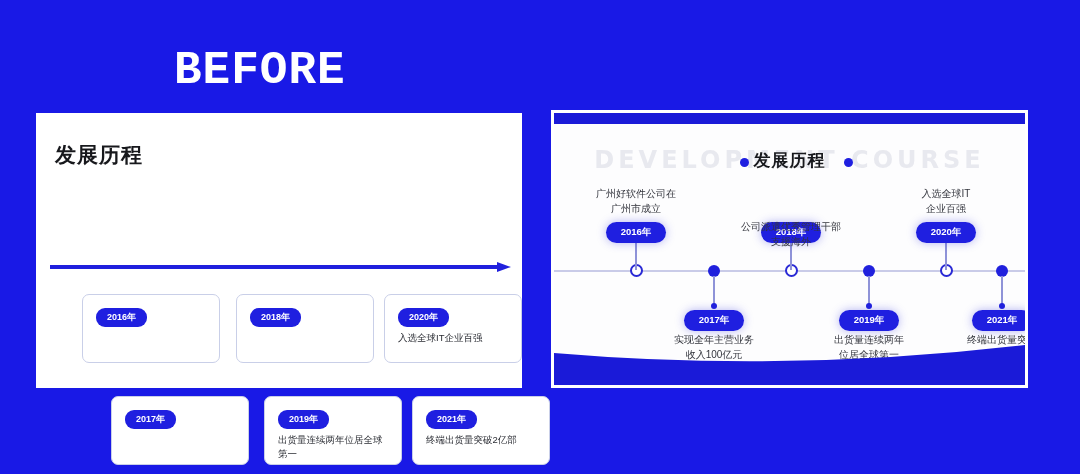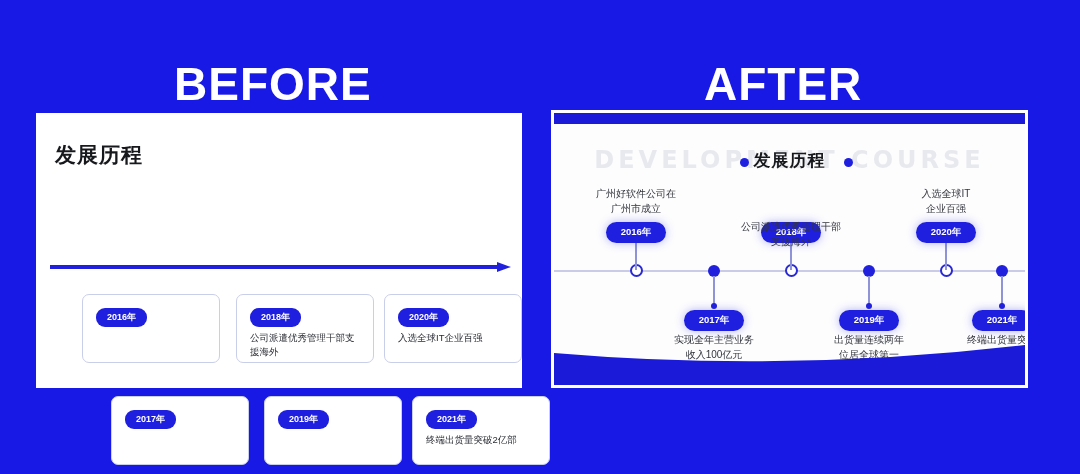--- a/index.html
+++ b/index.html
@@ -8,23 +8,22 @@
     background:#1919e6;
     font-family:"Liberation Sans","DejaVu Sans",sans-serif;
     overflow:hidden;position:relative;
   }
   .stage{position:absolute;inset:0;}
 
   
   .hdr{
     position:absolute;color:#ffffff;
     font-weight:bold;font-size:46px;letter-spacing:1px;
-    font-family:Liberation Sans, sans-serif;
+    font-family:Liberation Mono, monospace;
     white-space:nowrap;
-    margin-top:12px;
   }
   #before-heading{left:174px;top:45px;}
   #after-heading{left:704px;top:45px;}
 
   
   #before-panel{
     position:absolute;left:36px;top:113px;width:486px;height:275px;
     background:#ffffff;
   }
   #before-title{
@@ -131,41 +130,40 @@
     position:absolute;width:132px;margin-left:-66px;
     font-size:10px;color:#33353d;line-height:1.5;text-align:center;
   }
 </style>
 </head>
 <body>
 
 <div class="stage">
 
   <div class="hdr" id="before-heading">BEFORE</div>
-  <div class="hdr" id="after-heading">AFTER</div>
 
   <div id="before-panel">
     <div id="before-title">发展历程</div>
 
     <div class="bcard" id="bcard-0">
       <span class="yr">2016年</span>
     </div>
     <div class="bcard" id="bcard-1">
       <span class="yr">2018年</span>
-      <span class="txt">公司派遣优秀管理干部支援海外</span>
     </div>
     <div class="bcard" id="bcard-2">
       <span class="yr">2020年</span>
       <span class="txt">入选全球IT企业百强</span>
     </div>
     <div class="bcard" id="bcard-3">
       <span class="yr">2017年</span>
     </div>
     <div class="bcard" id="bcard-4">
       <span class="yr">2019年</span>
+      <span class="txt">出货量连续两年位居全球第一</span>
     </div>
     <div class="bcard" id="bcard-5">
       <span class="yr">2021年</span>
       <span class="txt">终端出货量突破2亿部</span>
     </div>
   </div>
 
   <div id="before-arrow">
     <div class="shaft"></div>
       <div class="head"></div>

